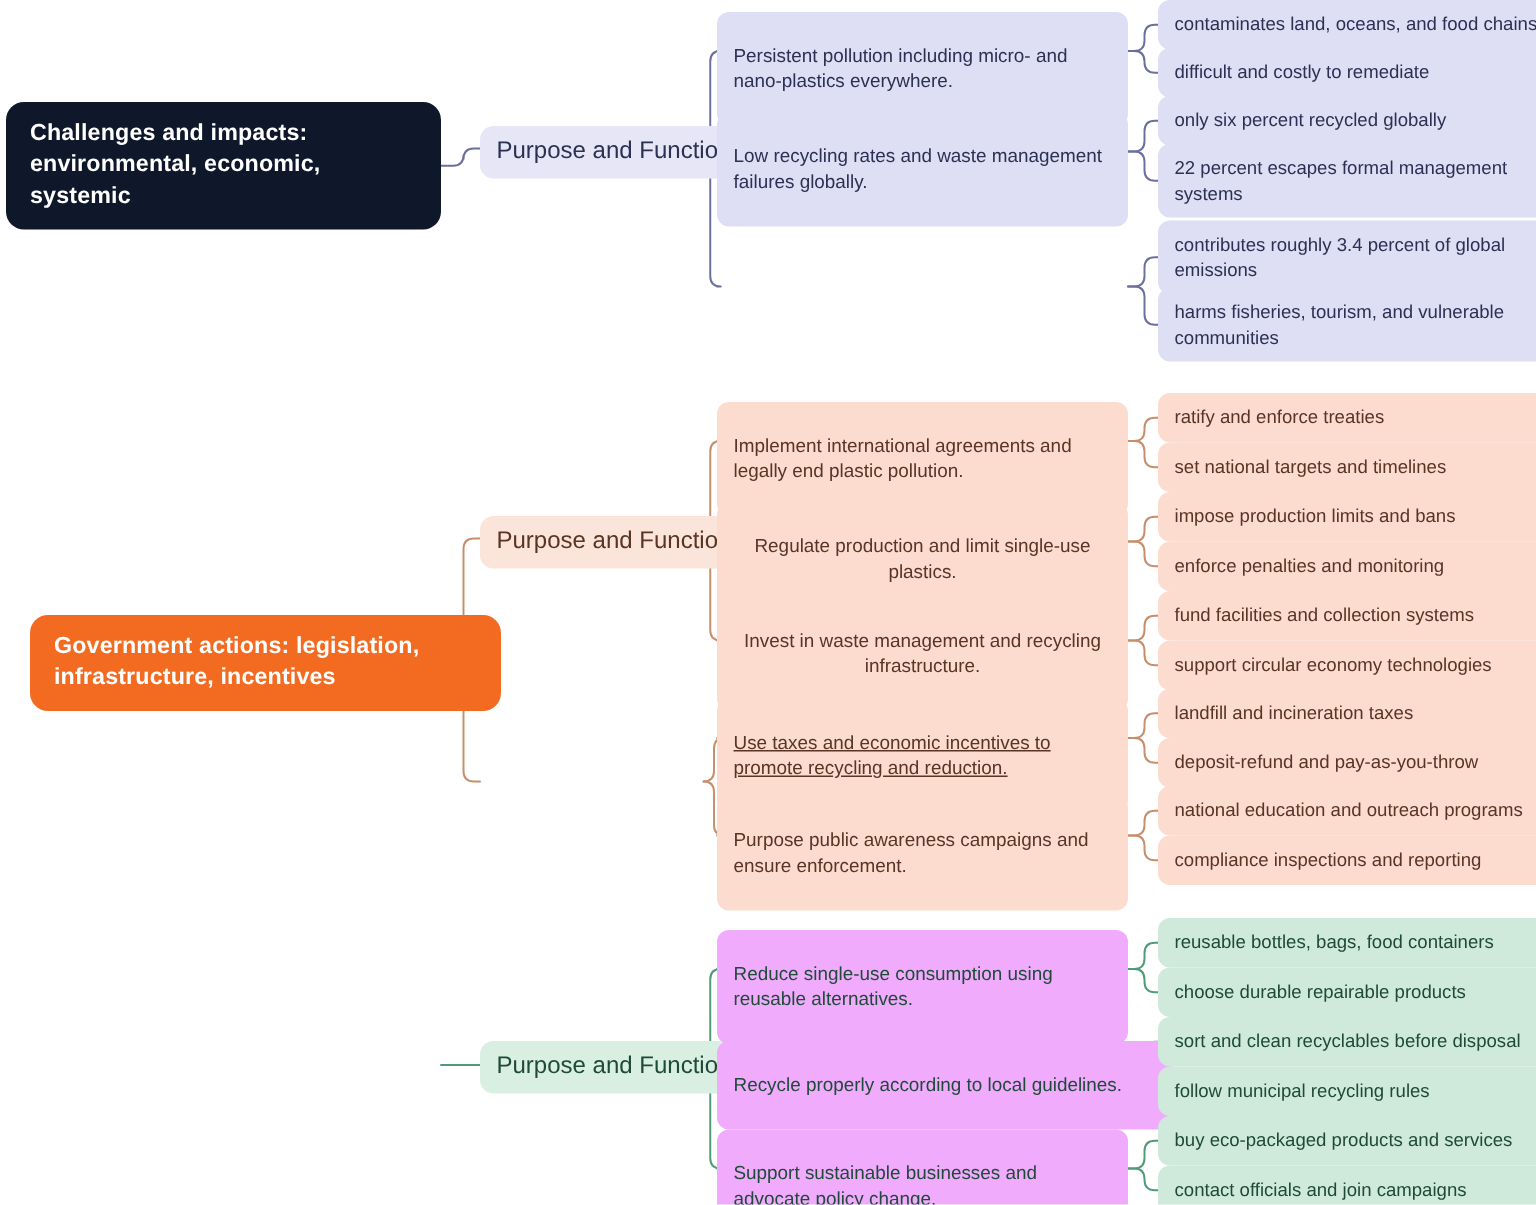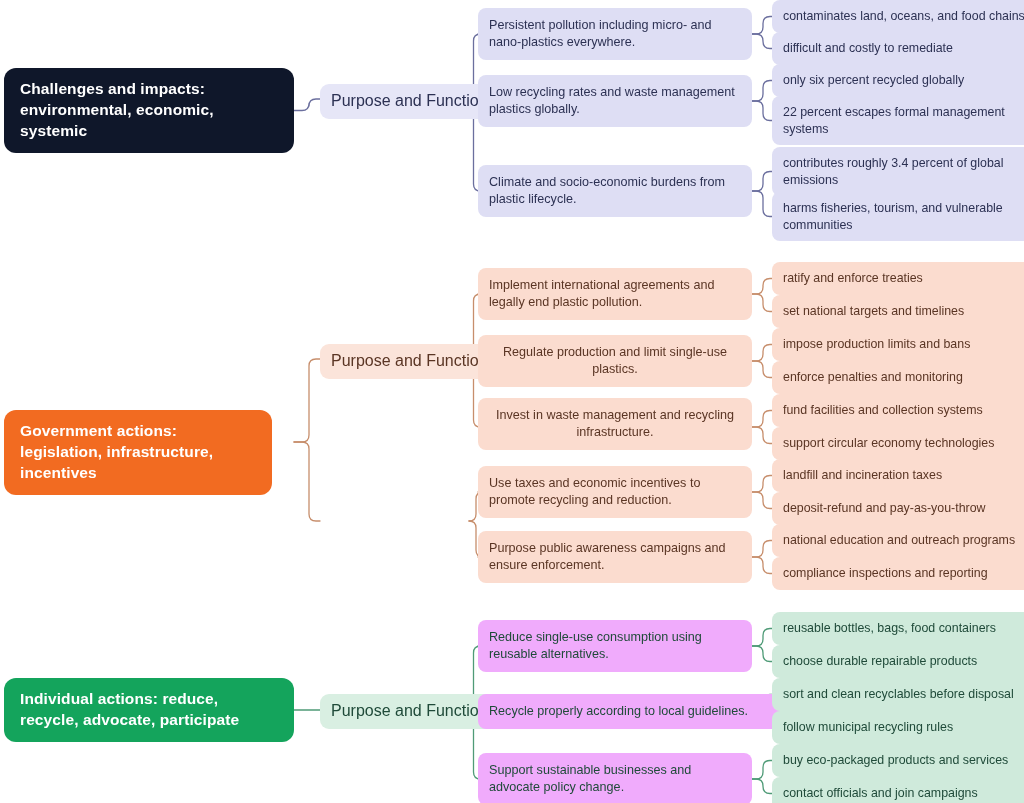--- a/index.html
+++ b/index.html
@@ -47,21 +47,21 @@
   }
   .l1.blue   { background: #e6e6f7; color: #2c3153; }
   .l1.orange { background: #fbe4da; color: #5a3524; }
   .l1.green  { background: #d9efe2; color: #1f4a39; }
 
   
   .l2 {
     border-radius: 8px;
     font-size: 12.6px;
     line-height: 1.35;
-    padding: 9px 11px;
+    padding: 21px 11px;
     width: 274px;
   }
   .l2.blue   { background: #dedef4; color: #2c3153; }
   .l2.orange { background: #fbdccf; color: #5a3524; }
   .l2.green  { background: #f0abfc; color: #1f4a39; }
 
   
   .l3 {
     border-radius: 8px;
     font-size: 12.4px;
@@ -117,54 +117,52 @@
       <path d="M465 709 H466.5 Q473.5 709 473.5 716 V772 Q473.5 779 480.5 779 H478" fill="none" stroke="#4f9b77" stroke-width="1.3" stroke-linecap="round" stroke-linejoin="round"></path>
       <path d="M752 779 H756 Q763 779 763 772 V767.5 Q763 760.5 770 760.5 H772" fill="none" stroke="#4f9b77" stroke-width="1.3" stroke-linecap="round" stroke-linejoin="round"></path>
       <path d="M752 779 H756 Q763 779 763 786 V786.5 Q763 793.5 770 793.5 H772" fill="none" stroke="#4f9b77" stroke-width="1.3" stroke-linecap="round" stroke-linejoin="round"></path>
     </svg>
 
   <div class="node root blue" style="left:4px; top:68px; width:290px;">Challenges and impacts: environmental, economic, systemic</div>
 
   <div class="node l1 blue" style="left:320px; top:84px;">Purpose and Function</div>
 
   <div class="node l2 blue" style="left:478px; top:8px;">Persistent pollution including micro- and nano-plastics everywhere.</div>
-  <div class="node l2 blue" style="left:478px; top:75px;">Low recycling rates and waste management plastics globally.</div>
-  <div class="node l2 blue" style="left:478px; top:165px;">Climate and socio-economic burdens from plastic lifecycle.</div>
+  <div class="node l2 blue" style="left:478px; top:75px;">Low recycling rates and waste management failures globally.</div>
 
   <div class="node l3 blue nowrap" style="left:772px; top:0px;">contaminates land, oceans, and food chains</div>
   <div class="node l3 blue nowrap" style="left:772px; top:32px;">difficult and costly to remediate</div>
 
   <div class="node l3 blue nowrap" style="left:772px; top:64px;">only six percent recycled globally</div>
   <div class="node l3 blue" style="left:772px; top:96px;">22 percent escapes formal management systems</div>
 
   <div class="node l3 blue" style="left:772px; top:147px;">contributes roughly 3.4 percent of global emissions</div>
   <div class="node l3 blue" style="left:772px; top:192px;">harms fisheries, tourism, and vulnerable communities</div>
 
-  <div class="node root orange" style="left:4px; top:410px; width:268px;">Government actions: legislation, infrastructure, incentives</div>
+  <div class="node root orange" style="left:20px; top:410px; width:314px;">Government actions: legislation, infrastructure, incentives</div>
 
   <div class="node l1 orange" style="left:320px; top:344px;">Purpose and Function</div>
 
   <div class="node l2 orange" style="left:478px; top:268px;">Implement international agreements and legally end plastic pollution.</div>
   <div class="node l2 orange" style="left:478px; top:335px;text-align:center;">Regulate production and limit single-use plastics.</div>
   <div class="node l2 orange" style="left:478px; top:398px;text-align:center;">Invest in waste management and recycling infrastructure.</div>
-  <div class="node l2 orange" style="left:478px; top:466px;">Use taxes and economic incentives to promote recycling and reduction.</div>
+  <div class="node l2 orange" style="left:478px; top:466px;text-decoration:underline;">Use taxes and economic incentives to promote recycling and reduction.</div>
   <div class="node l2 orange" style="left:478px; top:531px;">Purpose public awareness campaigns and ensure enforcement.</div>
 
   <div class="node l3 orange nowrap" style="left:772px; top:262px;">ratify and enforce treaties</div>
   <div class="node l3 orange nowrap" style="left:772px; top:295px;">set national targets and timelines</div>
   <div class="node l3 orange nowrap" style="left:772px; top:328px;">impose production limits and bans</div>
   <div class="node l3 orange nowrap" style="left:772px; top:361px;">enforce penalties and monitoring</div>
   <div class="node l3 orange nowrap" style="left:772px; top:394px;">fund facilities and collection systems</div>
   <div class="node l3 orange nowrap" style="left:772px; top:427px;">support circular economy technologies</div>
   <div class="node l3 orange nowrap" style="left:772px; top:459px;">landfill and incineration taxes</div>
   <div class="node l3 orange nowrap" style="left:772px; top:492px;">deposit-refund and pay-as-you-throw</div>
   <div class="node l3 orange nowrap" style="left:772px; top:524px;">national education and outreach programs</div>
   <div class="node l3 orange nowrap" style="left:772px; top:557px;">compliance inspections and reporting</div>
 
-  <div class="node root green" style="left:4px; top:678px; width:290px;">Individual actions: reduce, recycle, advocate, participate</div>
 
   <div class="node l1 green" style="left:320px; top:694px;">Purpose and Function</div>
 
   <div class="node l2 green" style="left:478px; top:620px;">Reduce single-use consumption using reusable alternatives.</div>
   <div class="node l2 green nowrap" style="left:478px; top:694px; width:304px;">Recycle properly according to local guidelines.</div>
   <div class="node l2 green" style="left:478px; top:753px;">Support sustainable businesses and advocate policy change.</div>
 
   <div class="node l3 green nowrap" style="left:772px; top:612px;">reusable bottles, bags, food containers</div>
   <div class="node l3 green nowrap" style="left:772px; top:645px;">choose durable repairable products</div>
   <div class="node l3 green nowrap" style="left:772px; top:678px;">sort and clean recyclables before disposal</div>

